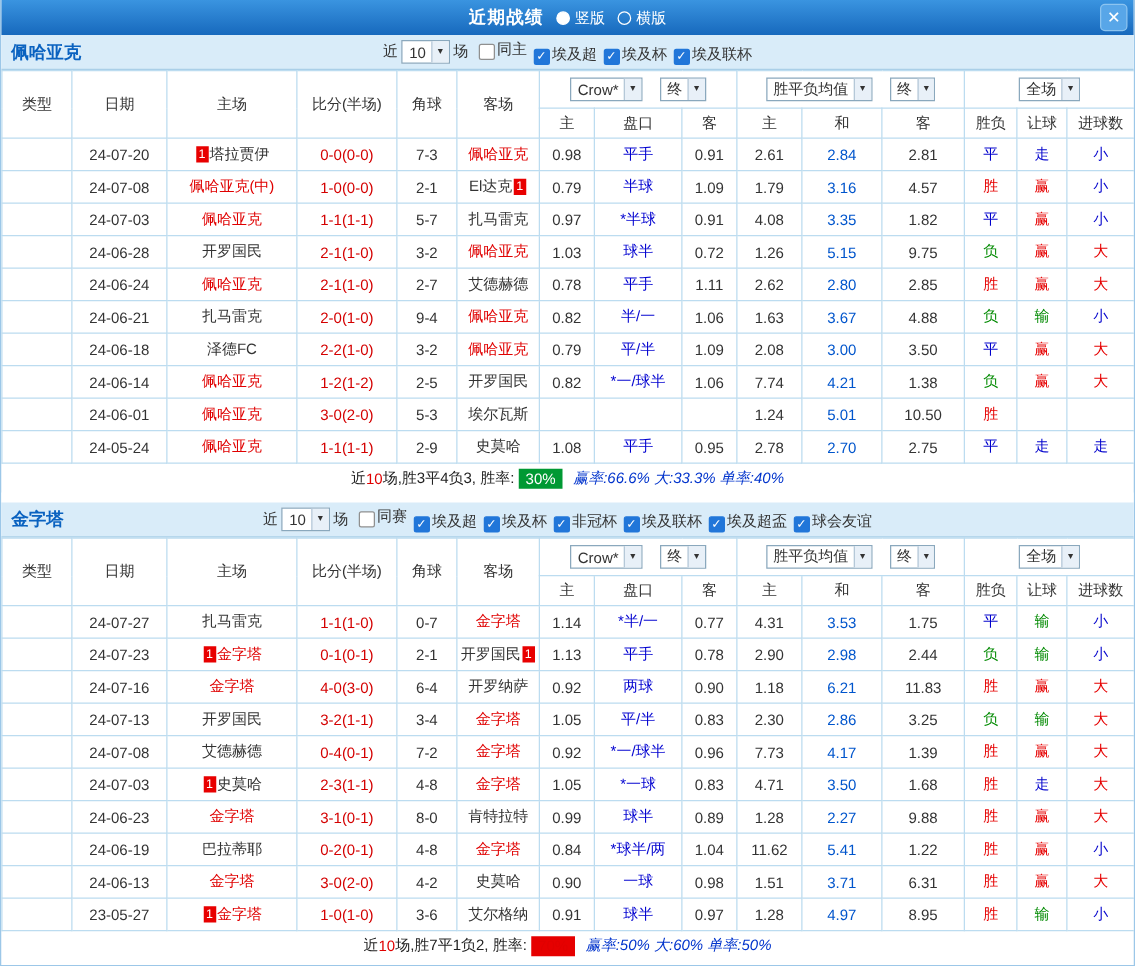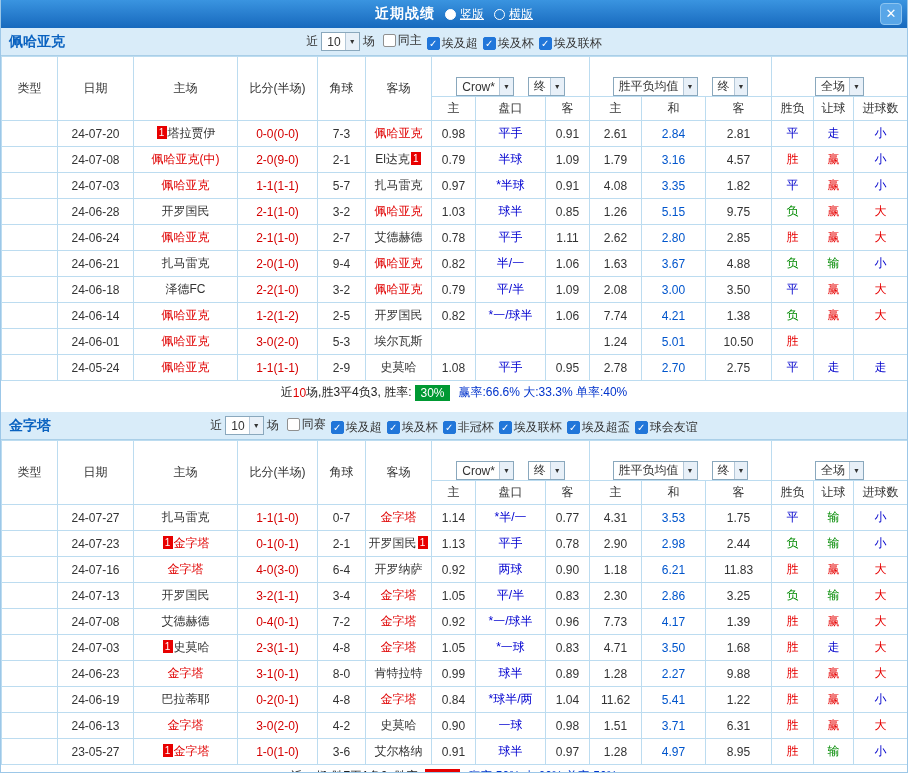--- a/index.html
+++ b/index.html
@@ -2,56 +2,56 @@
 <html><head>
 <meta charset="utf-8">
 <style>
   *{margin:0;padding:0;box-sizing:border-box;}
   html,body{background:#fff;}
   body{font-family:"Liberation Sans","DejaVu Sans",sans-serif;font-size:12px;color:#333;width:908px;}
   .app{width:908px;height:773px;border-left:1px solid #9cc7e8;border-right:1px solid #9cc7e8;border-bottom:1px solid #9cc7e8;background:#fff;overflow:hidden;}
   
   .topbar{height:28px;background:linear-gradient(#3a94e0,#1769bd);display:flex;align-items:center;justify-content:center;gap:10px;position:relative;color:#fff;}
   .topbar .title{font-size:14px;font-weight:bold;letter-spacing:1px;}
-  .radio{display:inline-flex;align-items:center;gap:4px;cursor:pointer;color:#fff;text-decoration:underline;}
+  .radio{display:inline-flex;align-items:center;gap:4px;cursor:pointer;color:#fff;}
   .rdot{width:11px;height:11px;border-radius:50%;border:1px solid #fff;display:inline-block;background:transparent;}
   .rdot.on{background:#fff;}
   .close-btn{position:absolute;right:5px;top:3px;width:22px;height:22px;background:#58a6e8;border:1px solid #8cc4f0;border-radius:4px;color:#fff;font-size:13px;line-height:20px;text-align:center;cursor:pointer;}
   
   .sec-bar{height:28px;background:#d9ecf9;border-bottom:1px solid #aacfe8;display:flex;align-items:center;position:relative;}
   .team{position:absolute;left:8px;color:#0a62c0;font-weight:bold;font-size:14px;}
   .filters{margin:0 auto;display:flex;align-items:center;gap:3px;}
   
   .dd{display:inline-flex;align-items:center;border:1px solid #8aa8bd;background:#fff;height:19px;padding-left:5px;gap:4px;cursor:pointer;}
   .dd .arr{font-size:7px;color:#333;background:#e8f0f8;border-left:1px solid #b5c8d8;height:100%;display:inline-flex;align-items:center;padding:0 3px;}
   
-  .chk-item{display:inline-flex;align-items:center;gap:2px;margin-left:5px;cursor:pointer;}
+  .chk-item{display:inline-flex;align-items:flex-end;gap:2px;margin-left:5px;cursor:pointer;}
   .chk{width:13px;height:13px;border:1px solid #909090;border-radius:2px;background:#fff;display:inline-flex;align-items:center;justify-content:center;font-size:10px;color:#fff;}
   .chk.on{background:#2176d9;border-color:#2176d9;}
   
   table.grid{width:100%;border-collapse:collapse;table-layout:fixed;}
   .grid th,.grid td{border:1px solid #bcdcf0;text-align:center;overflow:hidden;white-space:nowrap;font-weight:normal;}
   .grid thead tr.h1 th{height:30px;background:#fff;}
   .grid thead tr.h2 th{height:24px;background:#fff;color:#333;}
-  .ddwrap{display:flex;justify-content:center;align-items:center;gap:14px;margin-top:20px;}
+  .ddwrap{display:flex;justify-content:center;align-items:center;gap:14px;}
   .grid tbody td{height:26px;background:#fff;}
   td.lg-super{background:#9e6c10;color:#fff;}
   td.lg-cup{background:#268a26;color:#fff;}
   [data-name="match-score"]{color:#d40000;}
   [data-name="handicap"]{color:#0000d0;}
   [data-name="avg-draw"]{color:#0055cc;}
   .self{color:#e00000;}
   .badge{display:inline-block;background:#e80000;color:#fff;font-size:10px;line-height:13px;min-width:10px;padding:0 1px;margin:0 1px;vertical-align:1px;}
   .v-red{color:#e60000;}
   .v-blue{color:#0000cc;}
   .v-green{color:#008a00;}
   
   .summary{height:23px;display:flex;align-items:center;justify-content:center;font-size:12px;color:#222;}
   .summary .red{color:#e00000;}
-  .summary .blue{color:#0033cc;margin-left:5px;}
+  .summary .blue{color:#0033cc;margin-left:5px;font-style:italic;}
   .rate-badge{color:#fff;padding:1px 5px;margin:0 4px;}
   .rate-badge.green{background:#009933;}
   .rate-badge.red{background:#e60000;}
   .gap{height:8px;background:#fff;}
 </style>
 </head>
 <body>
 
 <div class="app" data-name="recent-results-dialog">
 
@@ -179,21 +179,21 @@
     <td data-name="avg-draw">2.84</td>
     <td data-name="avg-away">2.81</td>
     <td data-name="result-wdl" class="v-blue">平</td>
     <td data-name="result-handicap" class="v-blue">走</td>
     <td data-name="result-goals" class="v-blue">小</td>
   </tr>
           <tr data-name="table-row">
     <td data-name="league-type" class="lg-super">埃及超</td>
     <td data-name="match-date">24-07-08</td>
     <td data-name="home-team"><span class="self" data-name="team-label">佩哈亚克(中)</span></td>
-    <td data-name="match-score">2-0(9-0)</td>
+    <td data-name="match-score">1-0(0-0)</td>
     <td data-name="corner-score">2-1</td>
     <td data-name="away-team"><span data-name="team-label">El达克</span><span class="badge" data-name="rank-badge">1</span></td>
     <td data-name="odds-home">0.79</td>
     <td data-name="handicap">半球</td>
     <td data-name="odds-away">1.09</td>
     <td data-name="avg-home">1.79</td>
     <td data-name="avg-draw">3.16</td>
     <td data-name="avg-away">4.57</td>
     <td data-name="result-wdl" class="v-red">胜</td>
     <td data-name="result-handicap" class="v-red">赢</td>
@@ -218,21 +218,21 @@
   </tr>
           <tr data-name="table-row">
     <td data-name="league-type" class="lg-super">埃及超</td>
     <td data-name="match-date">24-06-28</td>
     <td data-name="home-team"><span data-name="team-label">开罗国民</span></td>
     <td data-name="match-score">2-1(1-0)</td>
     <td data-name="corner-score">3-2</td>
     <td data-name="away-team"><span class="self" data-name="team-label">佩哈亚克</span></td>
     <td data-name="odds-home">1.03</td>
     <td data-name="handicap">球半</td>
-    <td data-name="odds-away">0.85</td>
+    <td data-name="odds-away">0.72</td>
     <td data-name="avg-home">1.26</td>
     <td data-name="avg-draw">5.15</td>
     <td data-name="avg-away">9.75</td>
     <td data-name="result-wdl" class="v-green">负</td>
     <td data-name="result-handicap" class="v-red">赢</td>
     <td data-name="result-goals" class="v-red">大</td>
   </tr>
           <tr data-name="table-row">
     <td data-name="league-type" class="lg-super">埃及超</td>
     <td data-name="match-date">24-06-24</td>

